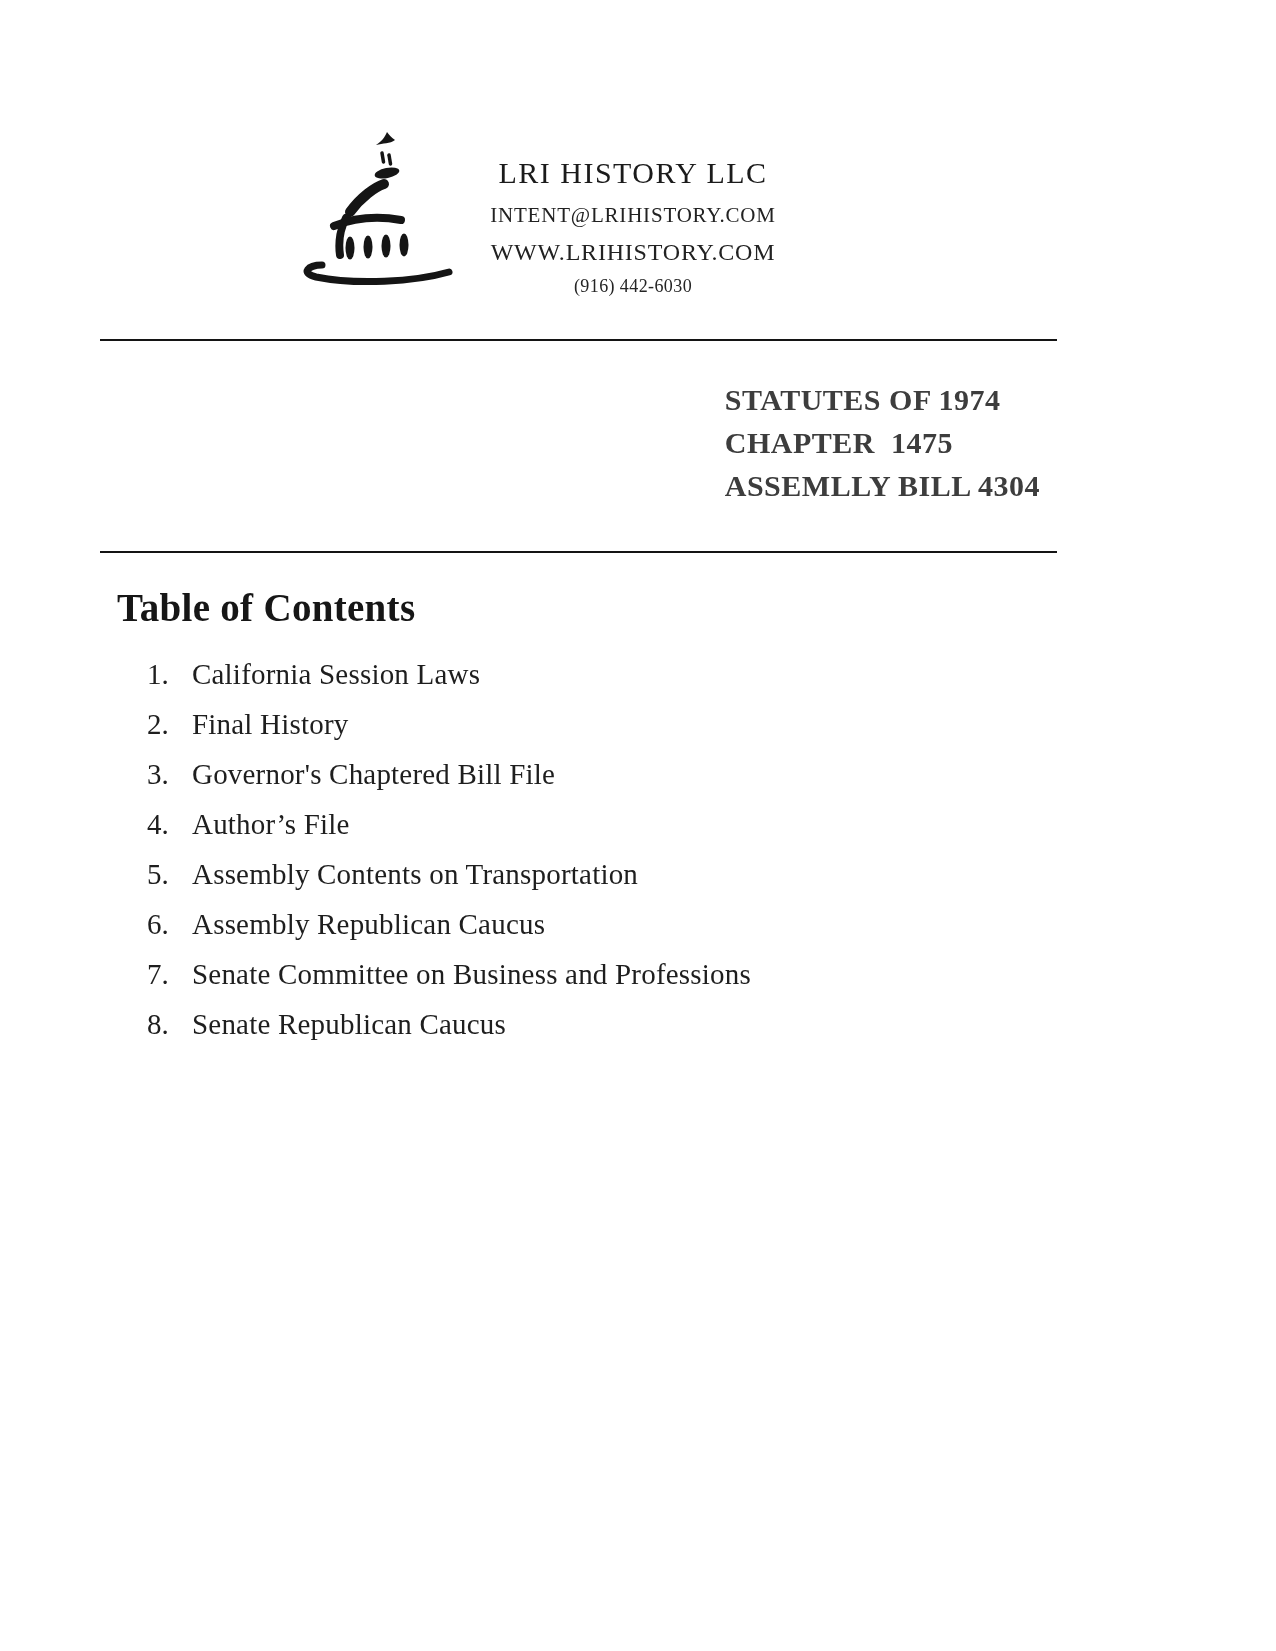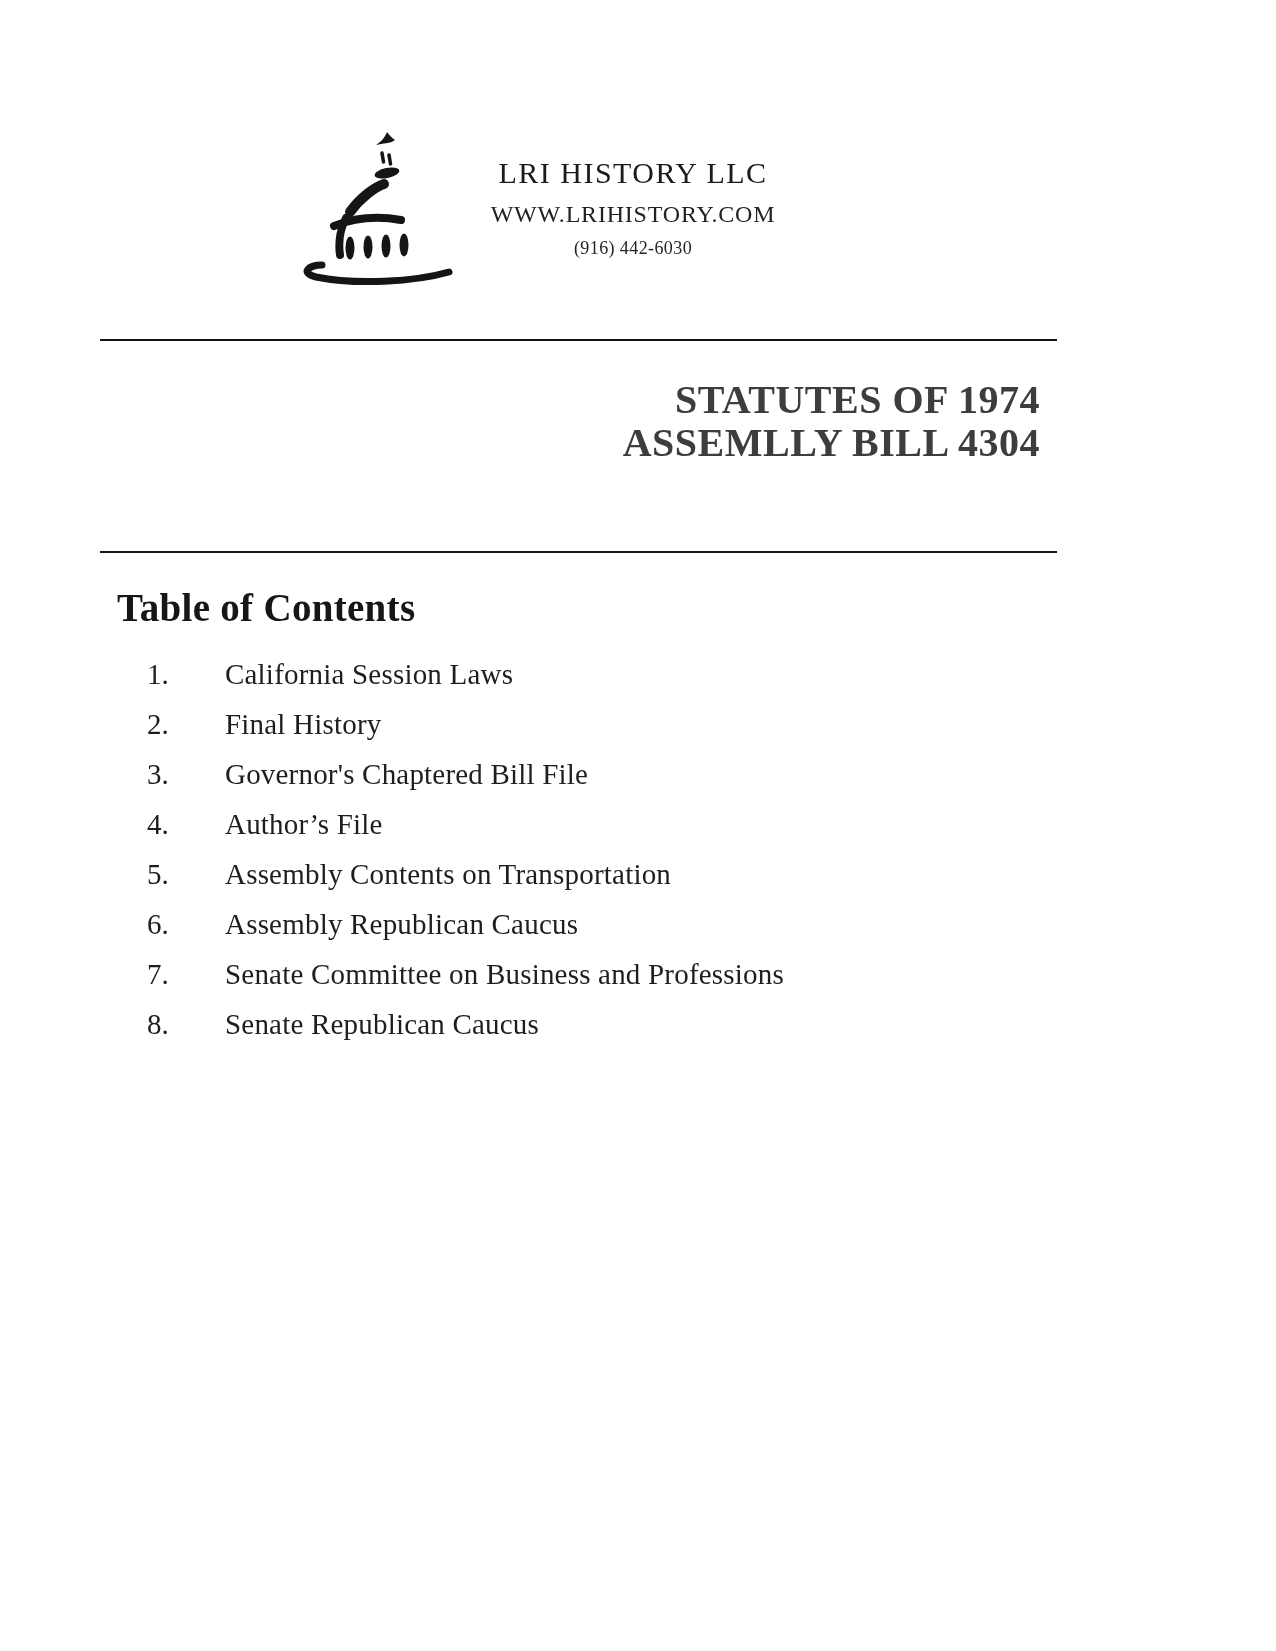--- a/index.html
+++ b/index.html
@@ -71,23 +71,22 @@
     border-top: 2px solid #141414;
   }
   .rule-1 { top: 339px; }
   .rule-2 { top: 551px; }
 
   
   .title-block {
     position: absolute;
     top: 378px;
     right: 236px;
-    text-align: right;
     font-weight: bold;
-    font-size: 40px;
+    font-size: 30px;
     line-height: 43px;
     color: #3d3d3d;
     letter-spacing: 0.5px;
   }
   .title-line { white-space: pre; }
 
   
   .toc-heading {
     position: absolute;
     left: 117px;
@@ -111,21 +110,20 @@
     font-size: 29px;
     color: #1e1e1e;
   }
   .toc-num {
     width: 45px;
     flex: 0 0 45px;
   }
   .toc-label {
     flex: 1 1 auto;
     letter-spacing: 0.2px;
-    margin-left: 33px;
   }
 </style>
 </head>
 <body>
 
 <div class="page">
 
   <svg class="logo" viewBox="0 0 170 164" xmlns="http://www.w3.org/2000/svg" aria-hidden="true">
     <g stroke="#151515" fill="none" stroke-linecap="round">
 
@@ -146,28 +144,30 @@
       <ellipse cx="72" cy="123" rx="4.5" ry="11.5" fill="#151515" stroke="none"></ellipse>
       <ellipse cx="90" cy="122" rx="4.5" ry="11.5" fill="#151515" stroke="none"></ellipse>
       <ellipse cx="108" cy="121" rx="4.5" ry="11.5" fill="#151515" stroke="none"></ellipse>
 
       <path d="M26,141 C12,141 4,149 20,153 C60,161 118,158 153,148" stroke-width="7"></path>
     </g>
   </svg>
 
   <div class="company-block">
     <div class="company-name">LRI HISTORY LLC</div>
+    <div class="company-email">INTENT@LRIHISTORY.COM</div>
     <div class="company-website">WWW.LRIHISTORY.COM</div>
     <div class="company-phone">(916) 442-6030</div>
   </div>
 
   <div class="rule rule-1"></div>
 
   <div class="title-block">
     <div class="title-line">STATUTES OF 1974</div>
+    <div class="title-line">CHAPTER  1475</div>
     <div class="title-line">ASSEMLLY BILL 4304</div>
   </div>
 
   <div class="rule rule-2"></div>
 
   <div class="toc-heading">Table of Contents</div>
 
   <div class="toc-list">
     <div class="toc-row">
       <span class="toc-num">1.</span>

